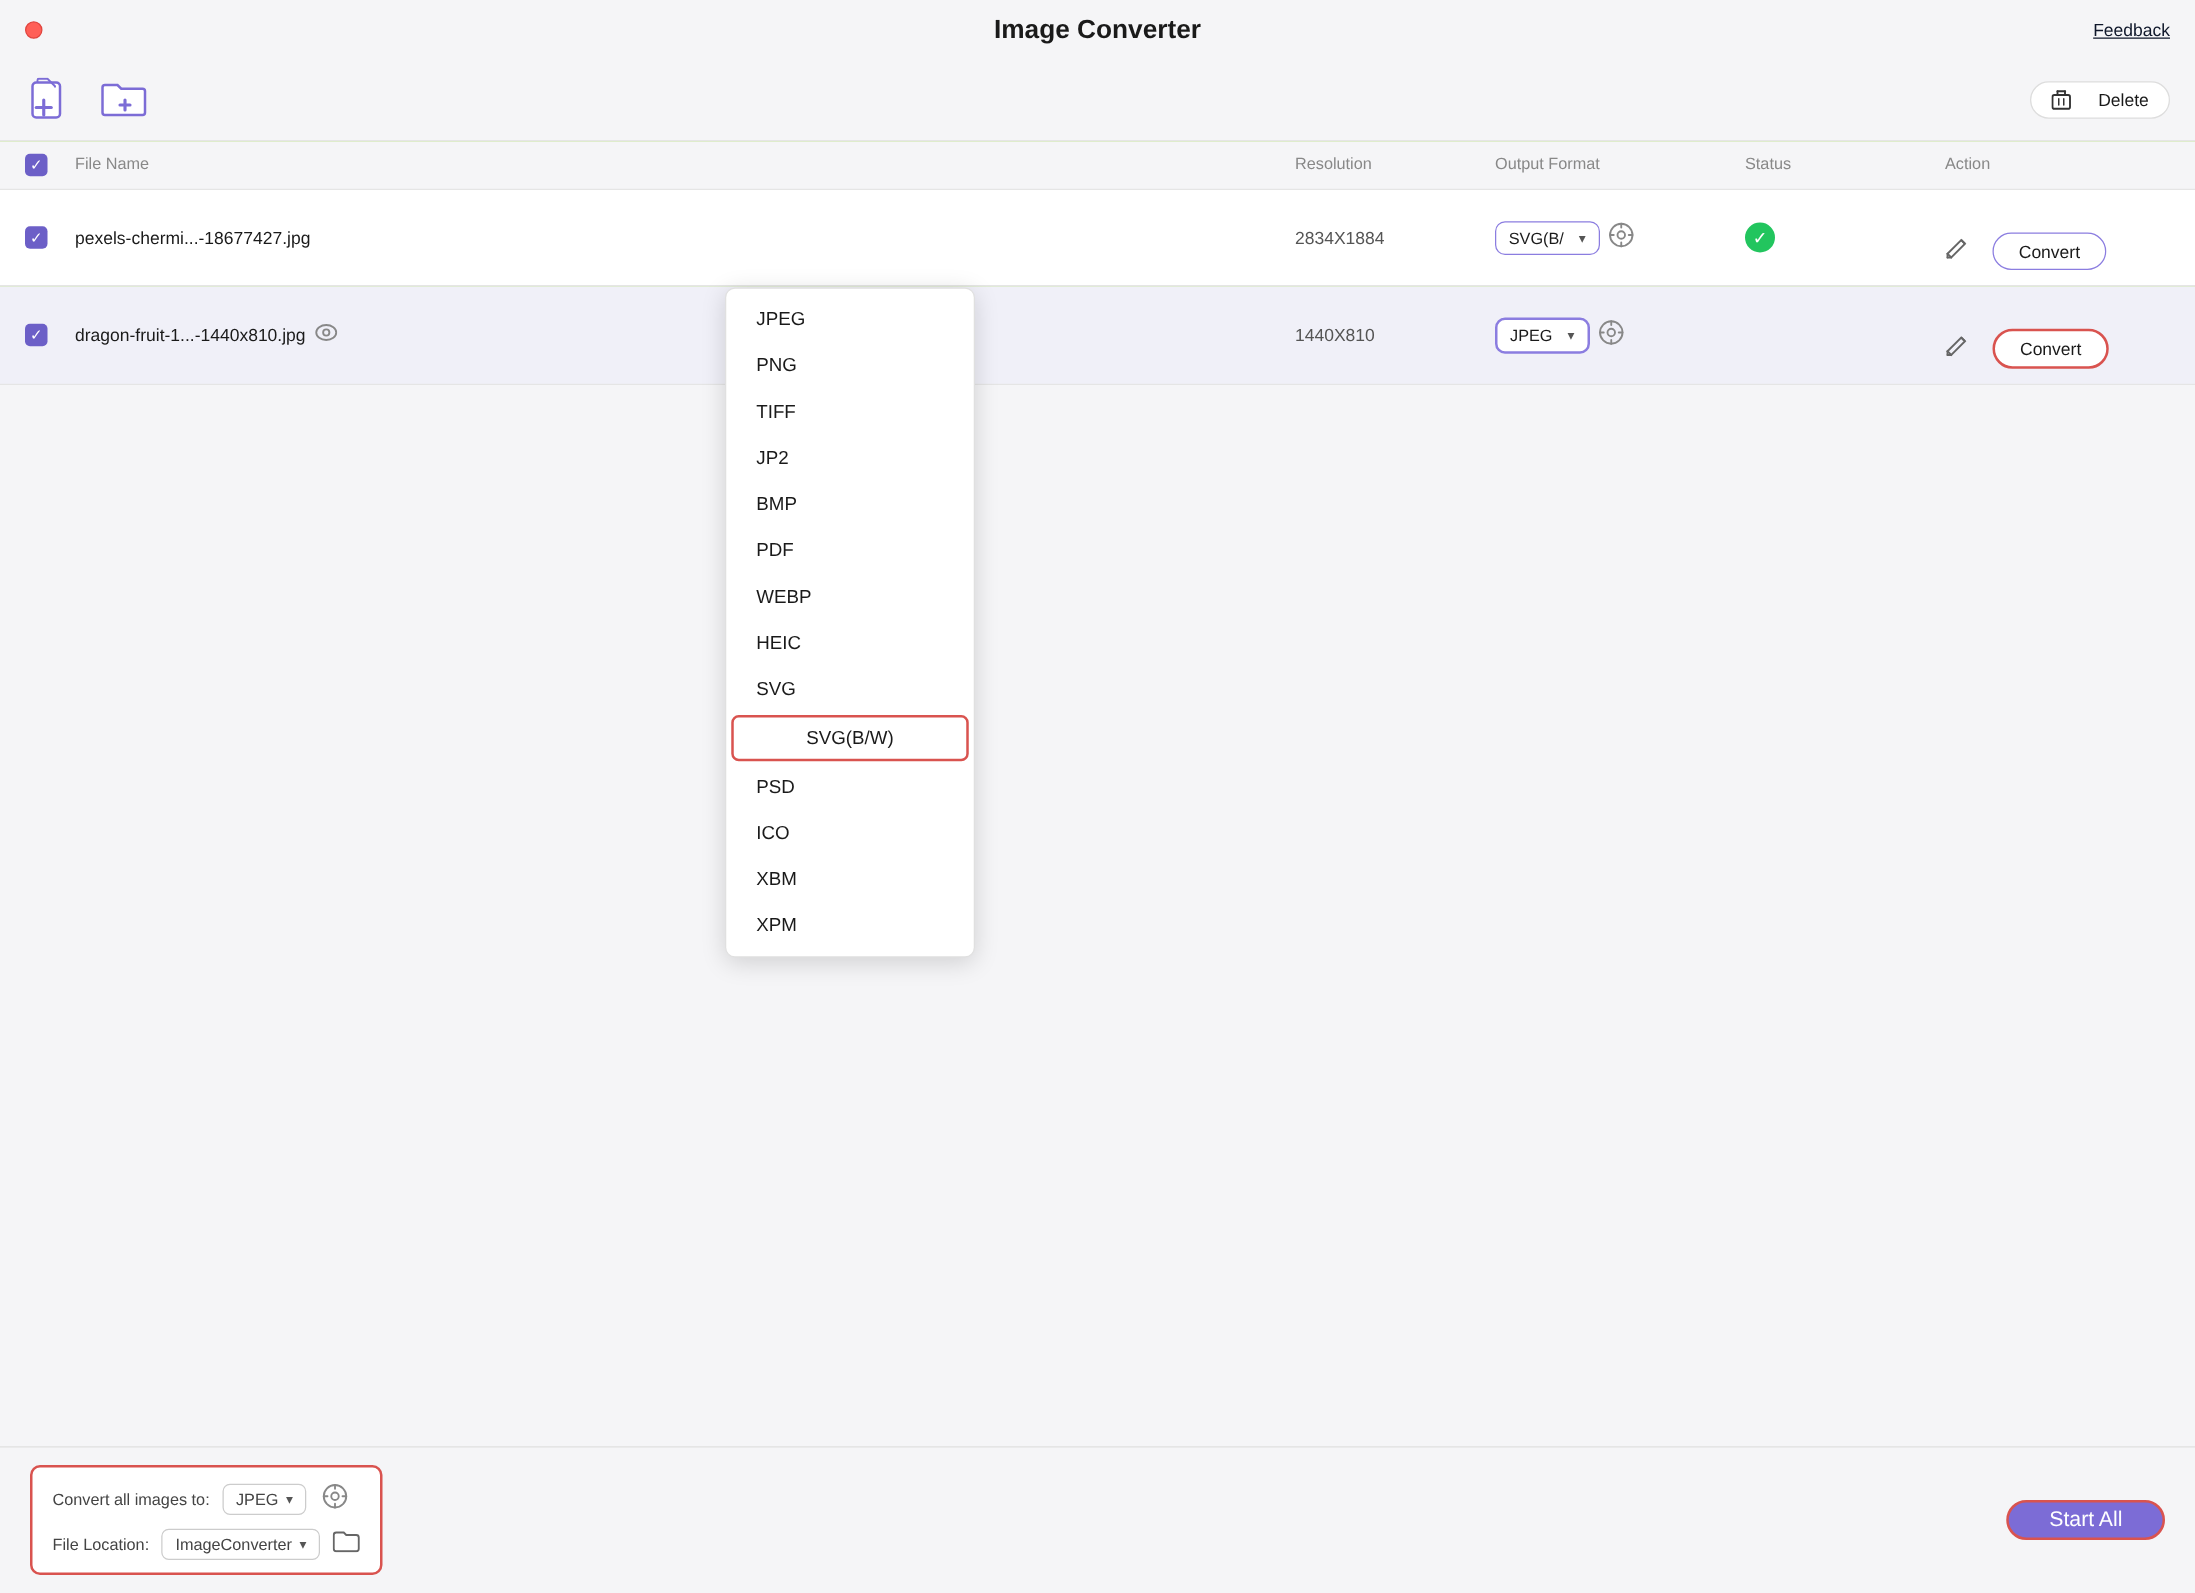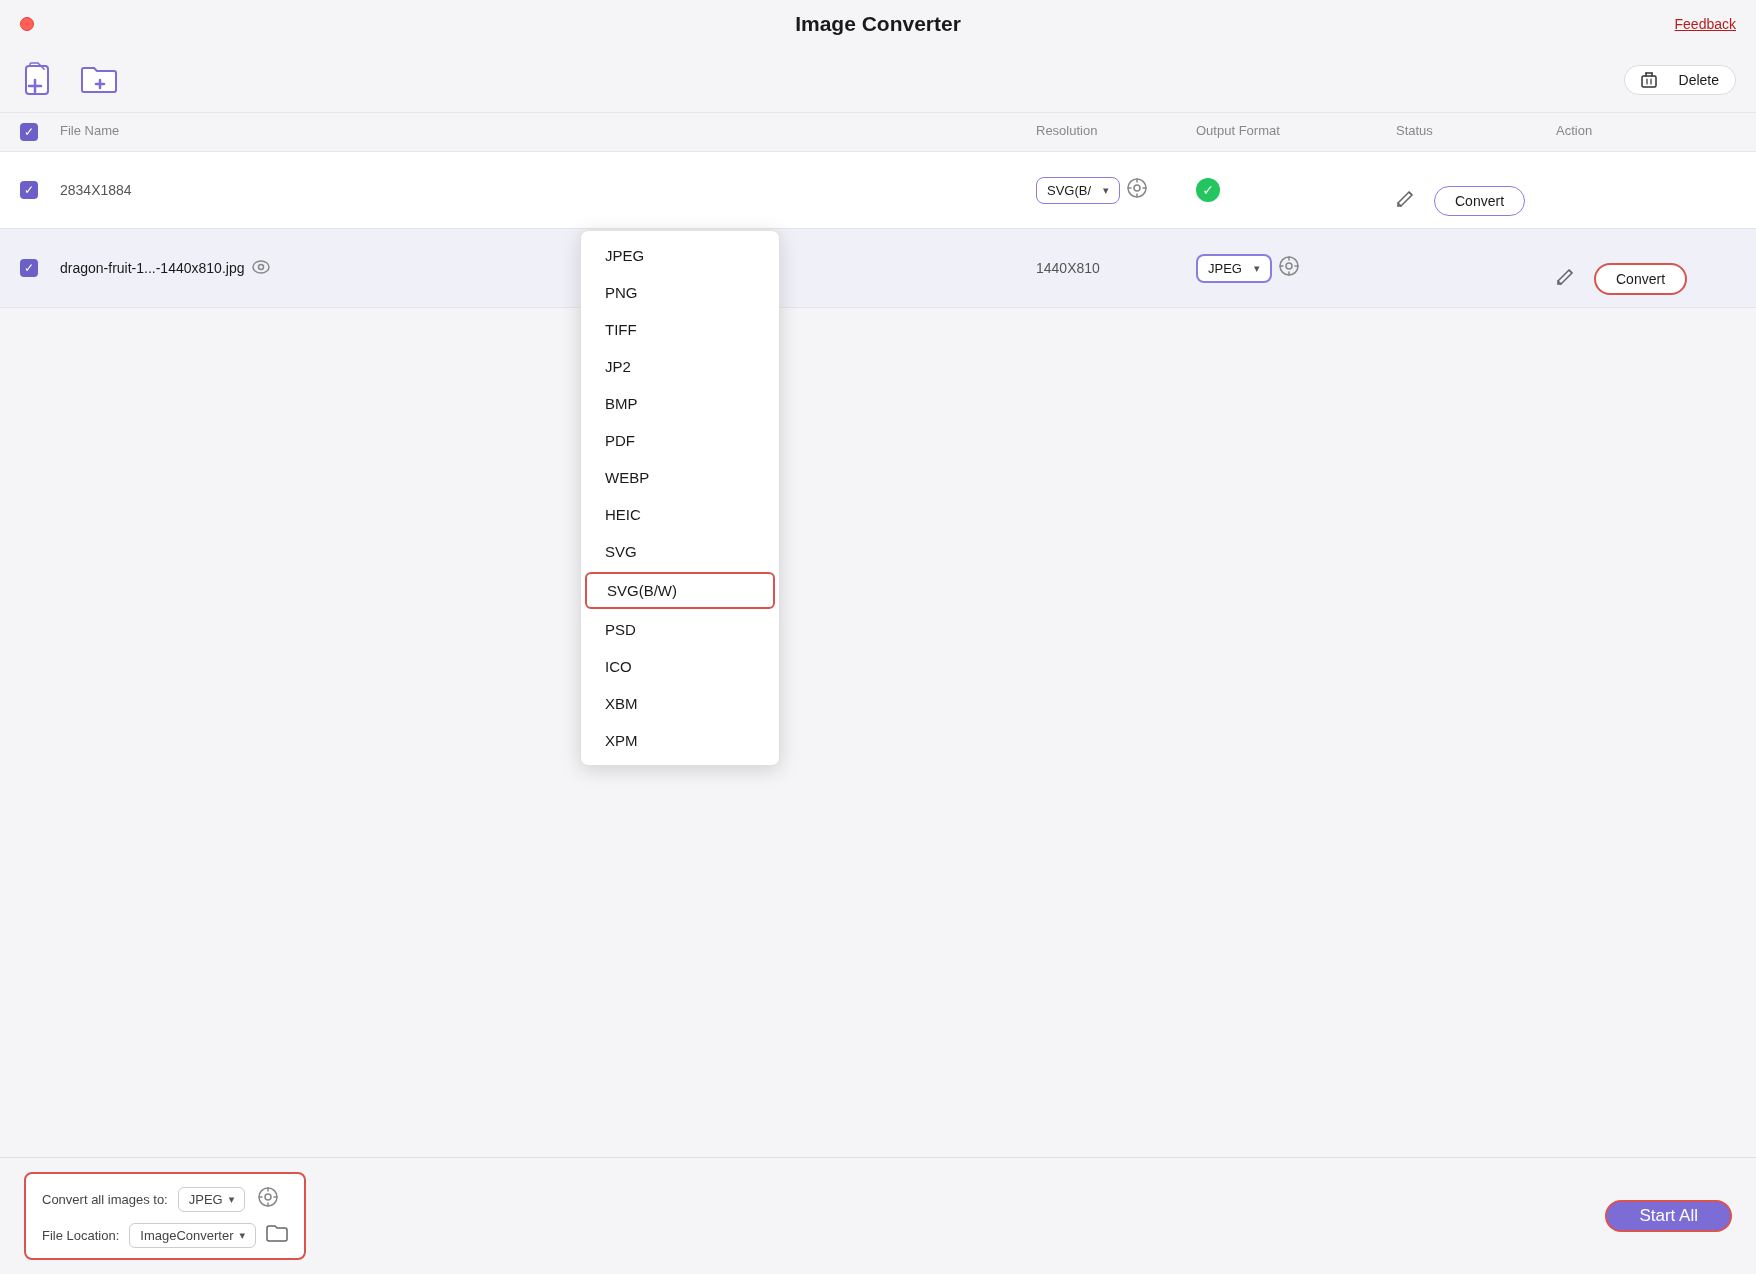--- a/index.html
+++ b/index.html
@@ -33,21 +33,21 @@
       height: 14px;
       background: #ff5f57;
       border-radius: 50%;
       border: 1px solid #e0443e;
     }
     .feedback-link {
       position: absolute;
       right: 20px;
       top: 50%;
       transform: translateY(-50%);
-      color: #b91c1c;
+      color: #0f172a;
       text-decoration: underline;
       font-size: 14px;
       cursor: pointer;
     }
     .toolbar {
       display: flex;
       align-items: center;
       padding: 10px 20px;
       background: #f5f5f7;
       gap: 12px;
@@ -216,20 +216,21 @@
       padding: 10px 24px;
       font-size: 15px;
       color: #1a1a1a;
       cursor: pointer;
     }
     .dropdown-item.selected {
       border: 2px solid #d9534f;
       margin: 2px 4px;
       border-radius: 6px;
       padding: 8px 20px;
+      text-align: center;
     }
     
     .bottom-bar {
       position: absolute;
       bottom: 0;
       left: 0;
       right: 0;
       background: #f5f5f7;
       padding: 14px 24px;
       display: flex;
@@ -340,20 +341,23 @@
     <div class="checkbox"></div>
     <div class="table-header-cell">File Name</div>
     <div class="table-header-cell">Resolution</div>
     <div class="table-header-cell">Output Format</div>
     <div class="table-header-cell">Status</div>
     <div class="table-header-cell">Action</div>
   </div>
 
   <div class="table-row">
     <div class="checkbox"></div>
+    <div class="file-name">
+      <span>pexels-chermi...-18677427.jpg</span>
+    </div>
     <div class="resolution">2834X1884</div>
     <div class="format-select">
       <div class="format-dropdown">
         <span>SVG(B/</span>
         <span class="chevron">▾</span>
       </div>
       <button class="settings-icon-btn">
         <svg width="22" height="22" viewBox="0 0 22 22" fill="none">
           <circle cx="11" cy="11" r="9" stroke="#888" stroke-width="1.5"></circle>
           <circle cx="11" cy="11" r="3" stroke="#888" stroke-width="1.5"></circle>

